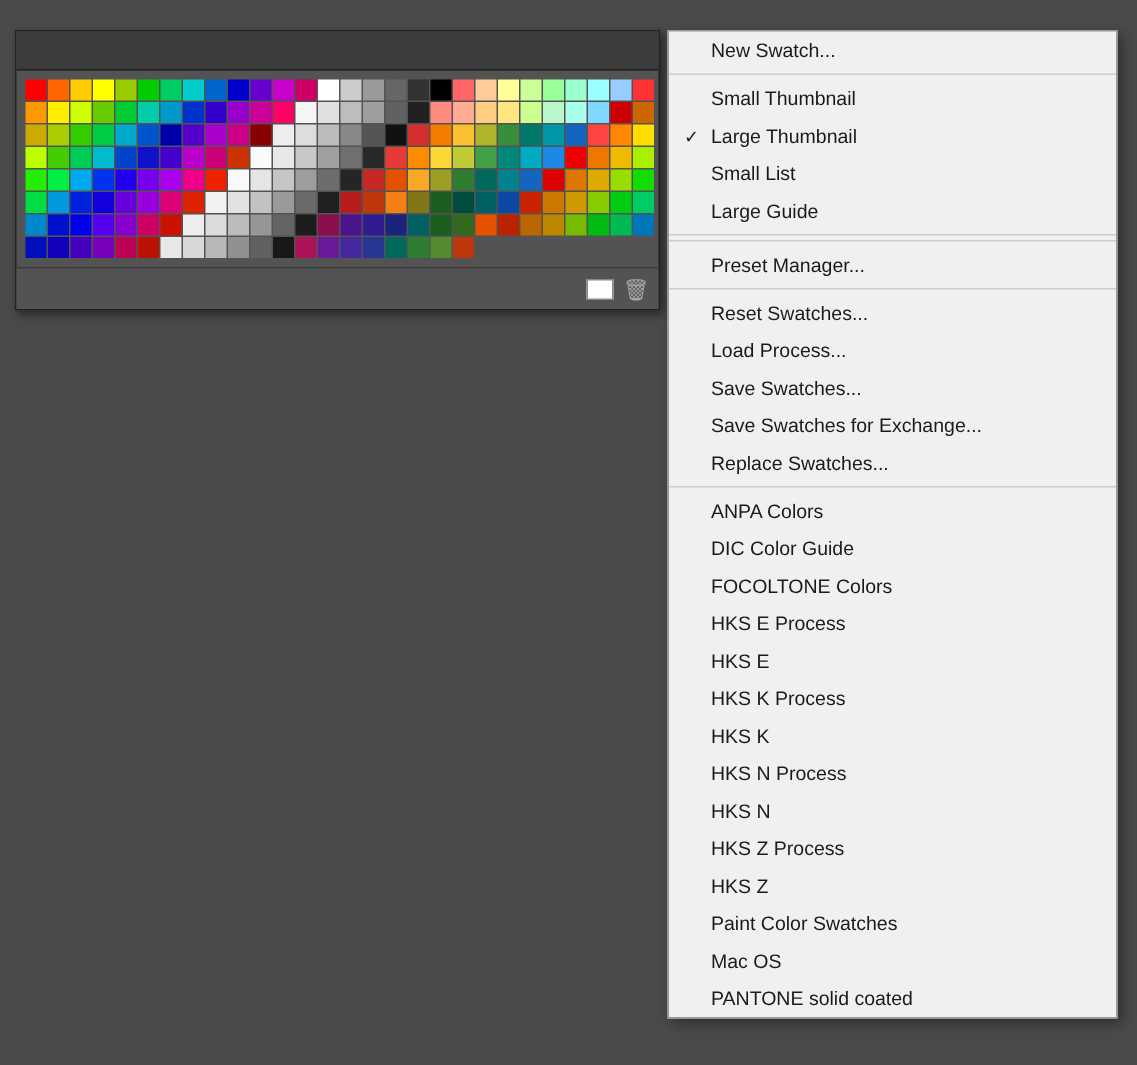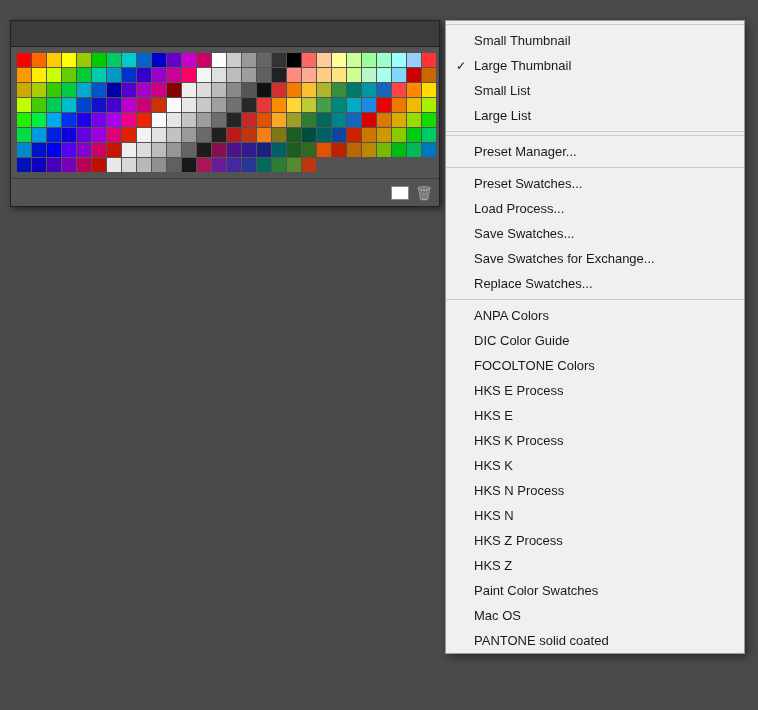--- a/index.html
+++ b/index.html
@@ -354,30 +354,31 @@
       <div class="swatch" title="#558b2f" style="background: rgb(85, 139, 47);"></div>
       <div class="swatch" title="#bf360c" style="background: rgb(191, 54, 12);"></div>
     </div>
   <div class="panel-footer">
     <div class="footer-icon" style="background:#fff;border:1px solid #888;width:18px;height:14px;"></div>
     <span class="footer-trash">🗑</span>
   </div>
 </div>
 
 <div class="dropdown-menu" id="dropdown-menu">
+<div class="menu-item">New Swatch...</div>
     <div class="menu-separator"></div>
     <div class="menu-item">Small Thumbnail</div>
     <div class="menu-item checked">Large Thumbnail</div>
     <div class="menu-item">Small List</div>
-    <div class="menu-item">Large List</div>
+    <div class="menu-item">Large Guide</div>
     <div class="menu-separator"></div>
     <div class="menu-separator"></div>
     <div class="menu-item">Preset Manager...</div>
     <div class="menu-separator"></div>
-    <div class="menu-item">Preset Swatches...</div>
+    <div class="menu-item">Reset Swatches...</div>
     <div class="menu-item">Load Process...</div>
     <div class="menu-item">Save Swatches...</div>
     <div class="menu-item">Save Swatches for Exchange...</div>
     <div class="menu-item">Replace Swatches...</div>
     <div class="menu-separator"></div>
     <div class="menu-item">ANPA Colors</div>
     <div class="menu-item">DIC Color Guide</div>
     <div class="menu-item">FOCOLTONE Colors</div>
     <div class="menu-item">HKS E Process</div>
     <div class="menu-item">HKS E</div>

